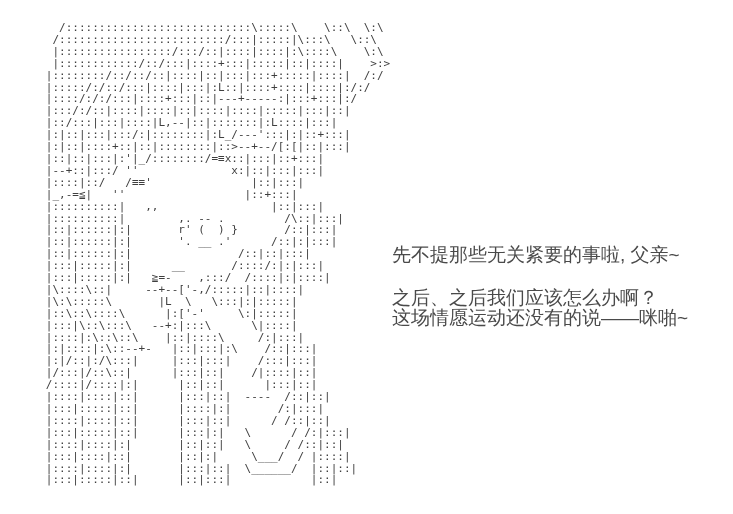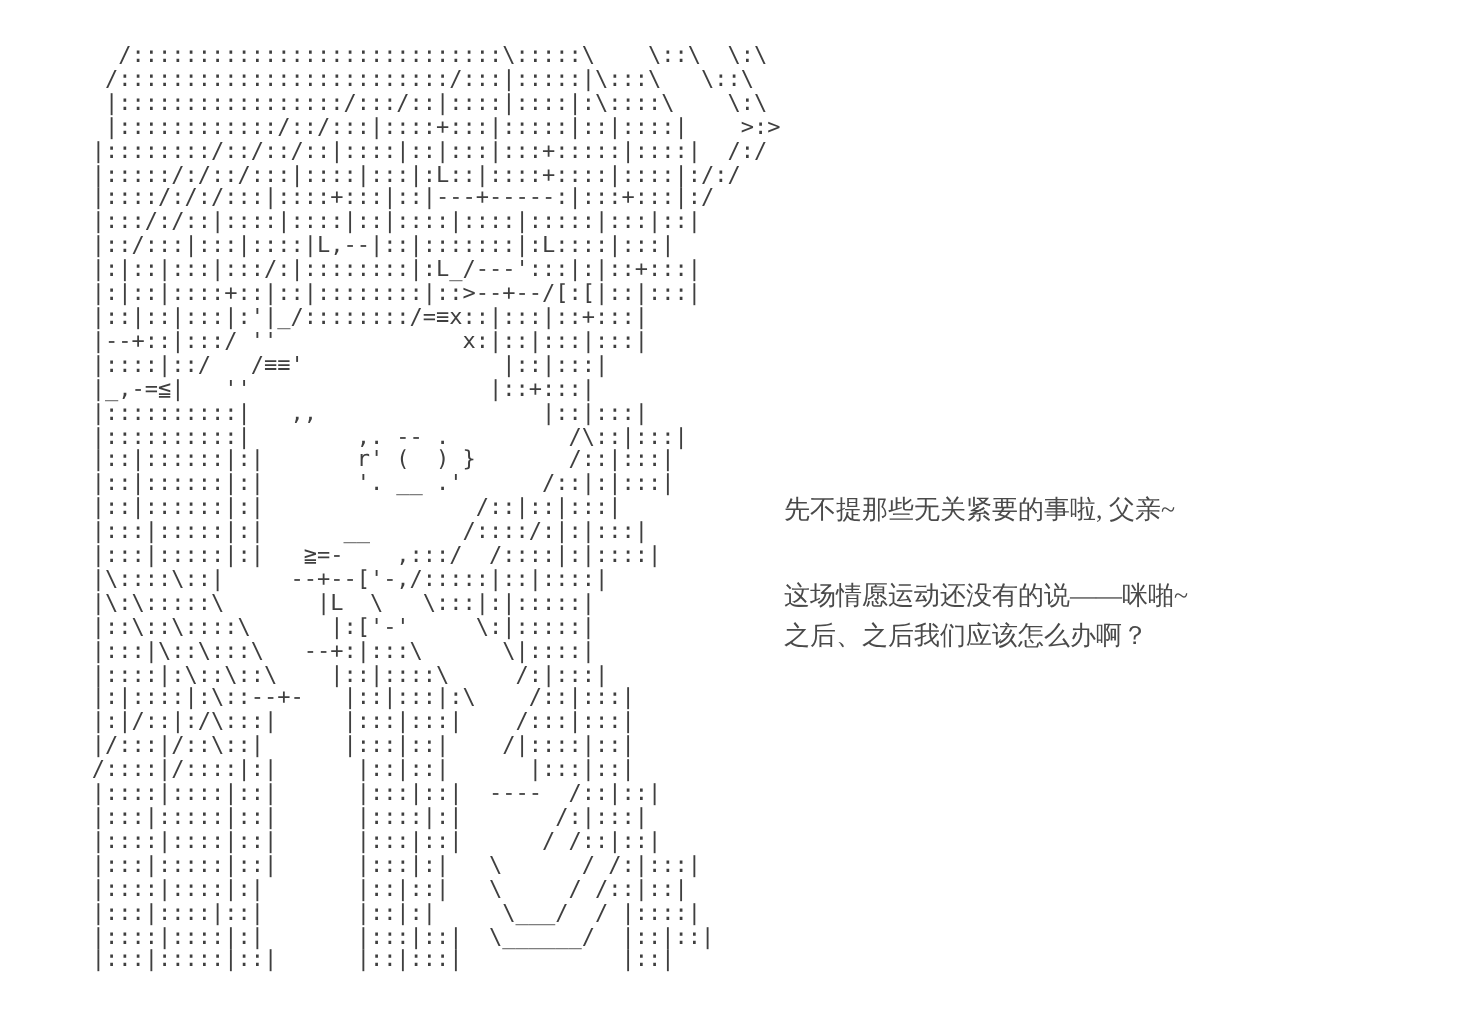--- a/index.html
+++ b/index.html
@@ -29,22 +29,22 @@
     line-height: 11.9px;
     letter-spacing: 0px;
     white-space: pre;
     color: #3f3f3f;
   }
   .dialogue {
     position: absolute;
     left: 392px;
     top: 245px;
     width: 330px;
-    font-family: Liberation Serif, serif;
-    font-size: 13px;
+    font-family: Liberation Sans, sans-serif;
+    font-size: 19px;
     line-height: 20px;
     color: #4a4a4a;
   }
   .dialogue .line-1 {
     margin-bottom: 23px;
   }
 </style>
 </head>
 <body>
 
@@ -85,17 +85,17 @@
    |:::|:::::|::|      |::::|:|       /:|:::|
    |::::|::::|::|      |:::|::|      / /::|::|
    |:::|:::::|::|      |:::|:|   \      / /:|:::|
    |::::|::::|:|       |::|::|   \     / /::|::|
    |:::|::::|::|       |::|:|     \___/  / |::::|
    |::::|::::|:|       |:::|::|  \______/  |::|::|
    |:::|:::::|::|      |::|:::|            |::|</pre>
 
   <div class="dialogue" style="color: rgb(74, 74, 74);">
     <div class="line line-1">先不提那些无关紧要的事啦, 父亲~</div>
+    <div class="line line-2">之后、之后我们应该怎么办啊？</div>
     <div class="line line-3">这场情愿运动还没有的说——咪啪~</div>
-    <div class="line line-2">之后、之后我们应该怎么办啊？</div>
   </div>
 
 </div>
 
 </body></html>

